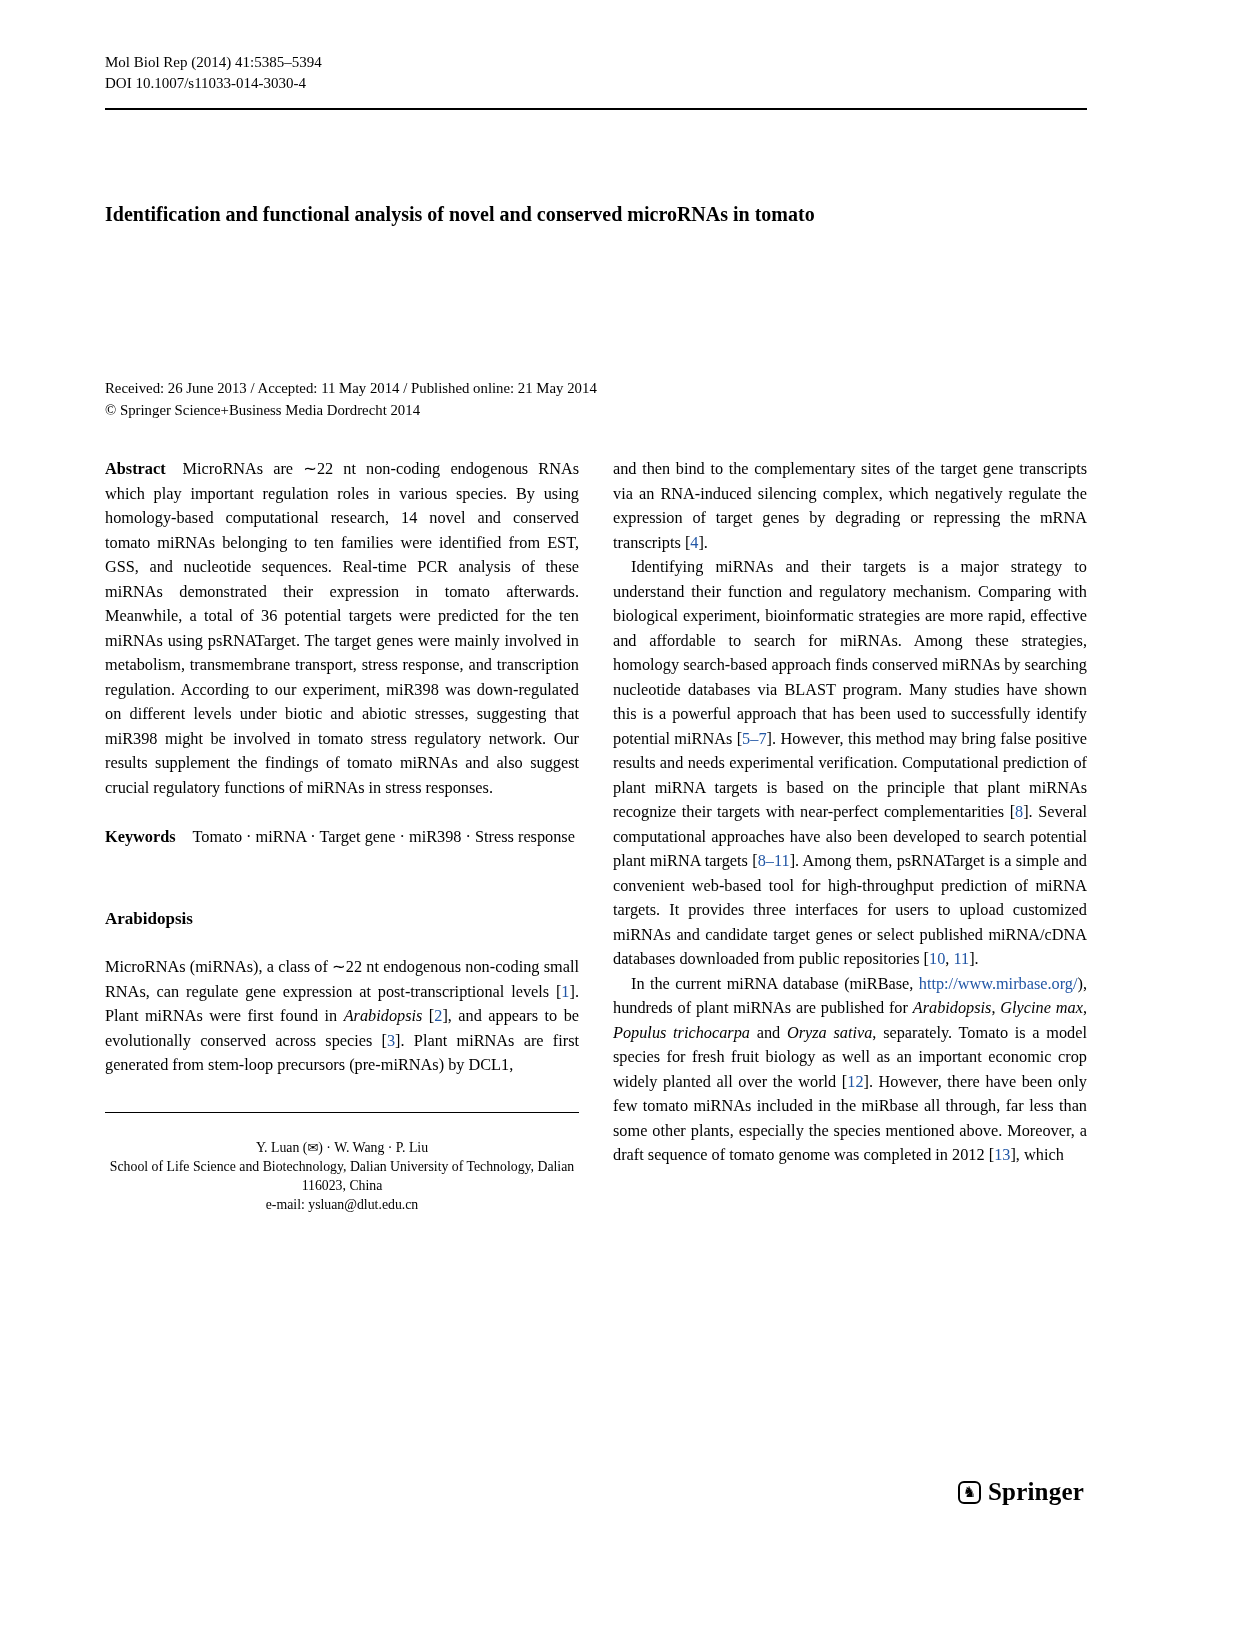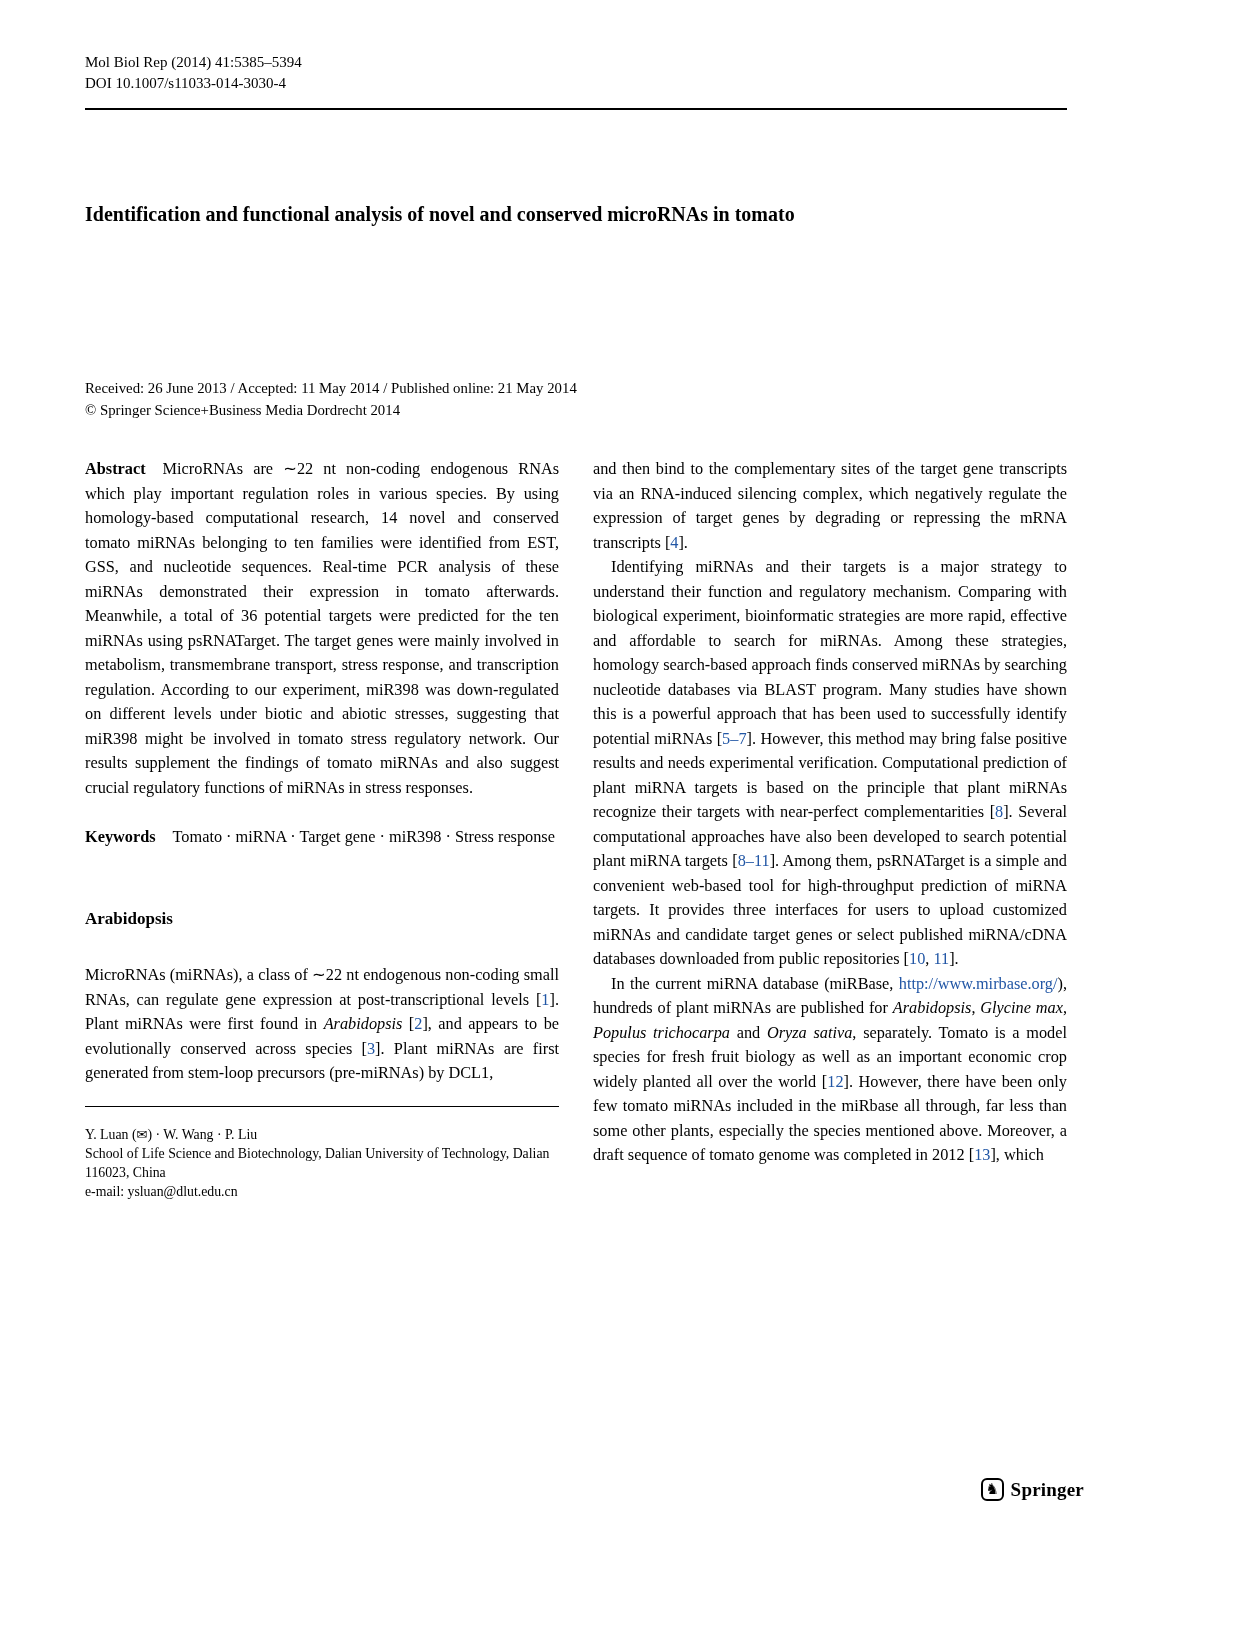--- a/index.html
+++ b/index.html
@@ -1,52 +1,52 @@
 <!DOCTYPE html>
 <html lang="en"><head>
 <meta charset="utf-8">
 <style>
   * { margin:0; padding:0; box-sizing:border-box; }
   html, body { background:#ffffff; }
   body {
     width:1241px; height:1648px; position:relative; overflow:hidden;
     font-family:"Liberation Serif", serif; color:#000;
   }
-  .page { position:absolute; left:85px; top:0; width:982px; }
+  .page { position:absolute; left:105px; top:0; width:982px; }
 
   .jheader { padding-top:52px; font-size:15px; line-height:21px; }
   .header-rule { border:none; border-top:2px solid #000; margin-top:14px; }
 
   h1.title { margin-top:86px; font-size:20px; line-height:37px; font-weight:bold; }
   .authors { margin-top:38px; font-size:17px; font-weight:bold; letter-spacing:0.2px; }
 
   .dates-block { margin-top:145px; font-size:14.8px; line-height:21.5px; }
 
   .columns { display:flex; gap:34px; margin-top:36px; align-items:flex-start; }
   .col { width:474px; font-size:16.3px; line-height:24.5px; text-align:justify;
          hyphens:auto; -webkit-hyphens:auto; }
 
   .abstract b, .kw b { font-weight:bold; margin-right:17px;font-family:Liberation Serif, serif; }
   .kw { margin-top:25px; }
   h2.sec { margin-top:57px; font-size:17px; font-weight:bold; text-align:left; }
-  .col p.after-head { margin-top:32px; }
+  .col p.after-head { margin-top:24px; }
   p.indent { text-indent:18px; }
 
   .ref { color:#2156a5; }
   i { font-style:italic; }
 
-  .footnote { margin-top:20px; border-top:1px solid #000; padding-top:18px;
-              font-size:13.8px; line-height:19px; text-align:left; }
+  .footnote { margin-top:34px; border-top:1px solid #000; padding-top:25px;
+              font-size:13.8px; line-height:19px; text-align:center; }
   .env { font-size:13px; }
 
   .springer { position:absolute; top:1478px; right:157px; display:flex; align-items:center; gap:7px; }
   .sp-icon { display:inline-flex; align-items:center; justify-content:center;
              width:23px; height:23px; border:2px solid #000; border-radius:6px;
              font-size:15px; line-height:1; }
-  .sp-word { font-size:19px; font-weight:bold; letter-spacing:0.2px; }
+  .sp-word { font-size:25px; font-weight:bold; letter-spacing:0.2px; }
 </style>
 </head>
 <body>
 
 <div class="page">
 
   <header class="jheader">
     <div>Mol Biol Rep (2014) 41:5385–5394</div>
     <div>DOI 10.1007/s11033-014-3030-4</div>
     <hr class="header-rule">

